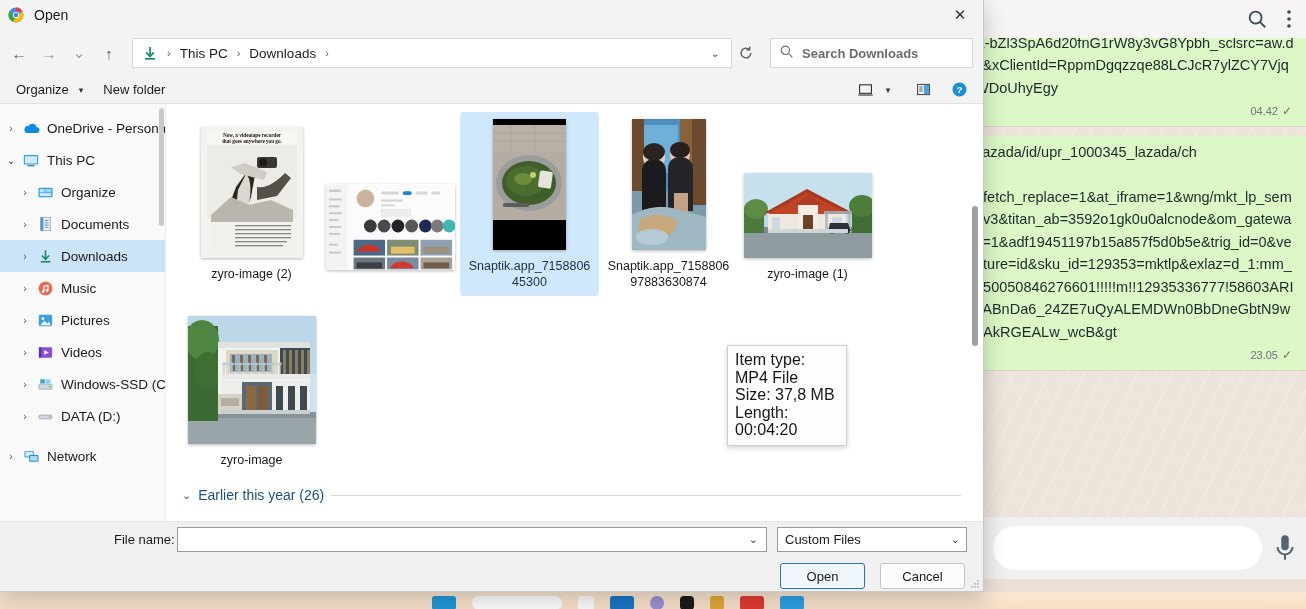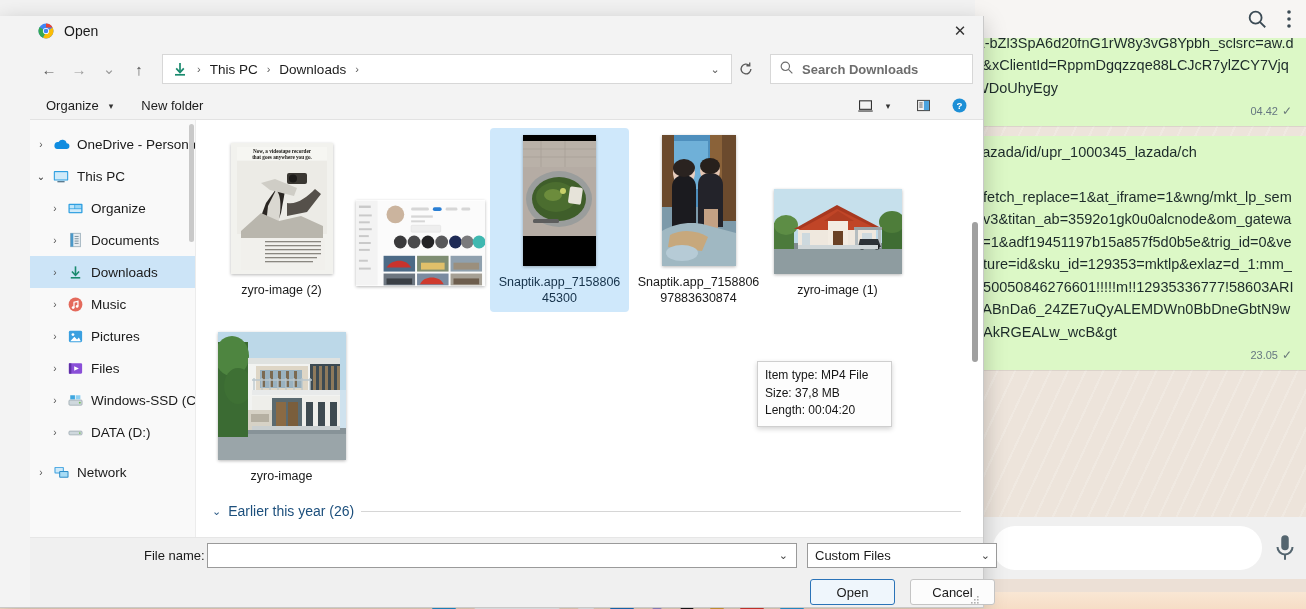--- a/index.html
+++ b/index.html
@@ -81,26 +81,26 @@
   #taskbar {
     position: absolute; left: 0; top: 592px; width: 1306px; height: 17px;
     background: linear-gradient(180deg, #f9e7d4 0%, #f6ddc6 100%);
     display: flex; align-items: flex-start; gap: 16px;
     padding-left: 432px; overflow: hidden;
   }
   .tb-item { width: 24px; height: 14px; margin-top: 4px; border-radius: 3px; }
 
   
   #dialog {
-    position: absolute; left: 0; top: 16px; width: 984px; height: 592px;
+    position: absolute; left: 0; top: 0; width: 984px; height: 592px;
     background: #f3f3f3;
     border: 1px solid #c9c9c9;
     border-left: none; border-top: none;
     box-shadow: 0 6px 22px rgba(0,0,0,.22);
-    display: flex; flex-direction: column; padding-left: 30px;
+    display: flex; flex-direction: column;
   }
   
   #titlebar {
     height: 30px; background: #f3f3f3; display: flex; align-items: center;
     padding-left: 8px; flex: 0 0 auto;
   }
   #chrome-icon { width: 16px; height: 16px; margin-right: 10px; flex:0 0 auto;}
   #dialog-title { font-size: 14px; color: #1a1a1a; }
   #titlebar-spacer { flex: 1; }
   #close-button {
@@ -210,24 +210,24 @@
     position: absolute; right: 2px; top: 2px; width: 11px; bottom: 2px;
     background: #fff;
   }
   #file-scrollthumb {
     position: absolute; right: 3px; top: 100px; width: 6px; height: 140px;
     background: #a0a0a0; border-radius: 3px;
   }
 
   
   #tooltip {
-    position: absolute; left: 561px; top: 241px; width: 135px;
+    position: absolute; left: 561px; top: 241px; width: 120px;
     background: #fdfdfd; border: 1px solid #cfcfcf;
     box-shadow: 0 2px 5px rgba(0,0,0,.18);
-    padding: 5px 7px 6px 7px; font-size: 12px; line-height: 17.5px; color: #161616;
+    padding: 5px 7px 6px 7px; font-size: 16px; line-height: 17.5px; color: #161616;
     z-index: 40;
   }
 
   
   #footer {
     flex: 0 0 auto; height: 70px; background: #f0f0f0; position: relative;
     border-top: 1px solid #e6e6e6;
   }
   #fn-label {
     position: absolute; left: 114px; top: 528px - 518px; top: 10px;
@@ -383,21 +383,21 @@
         </span>
         <span id="search-placeholder">Search Downloads</span>
       </div>
     </div>
 
     <div id="cmdbar">
       <span class="cmd">
         <span>Organize</span>
         <span class="caret">▾</span>
       </span>
-      <span class="cmd" style="margin-left:12px;">New folder</span>
+      <span class="cmd" style="margin-left:4px;">New folder</span>
       <span id="cmd-spacer"></span>
       <span class="cmd-icon-btn">
         <svg viewBox="0 0 20 20" width="17" height="17" fill="none" stroke="#333" stroke-width="1.3">
           <rect x="3" y="4.5" width="14" height="10"></rect>
             <line x1="1.5" y1="16.5" x2="18.5" y2="16.5"></line>
         </svg>
       </span>
       <span class="cmd-icon-btn" style="font-size:9px;color:#333;width:18px;">▾</span>
       <span class="cmd-icon-btn" style="margin-left:12px;">
         <svg viewBox="0 0 20 20" width="17" height="17">
@@ -509,21 +509,21 @@
 
         <div class="nav-row indent">
           <span class="chev">›</span>
           <span class="nav-ico">
             <svg viewBox="0 0 18 18" width="17" height="17">
                 <rect x="2" y="3.5" width="14" height="11" rx="1.2" fill="#8a4fd8"></rect>
                 <rect x="2" y="3.5" width="2.6" height="11" fill="#5f2fa8"></rect>
                 <polygon points="7.6,6.5 12.6,9 7.6,11.5" fill="#fff"></polygon>
               </svg>
           </span>
-          <span class="nav-lbl">Files</span>
+          <span class="nav-lbl">Videos</span>
         </div>
 
         <div class="nav-row indent">
           <span class="chev">›</span>
           <span class="nav-ico">
             <svg viewBox="0 0 18 16" width="17" height="15">
                 <rect x="2" y="7.5" width="14" height="5.5" rx="1" fill="#cfd8dd" stroke="#9aa7ae" stroke-width=".8"></rect>
                 <rect x="3.4" y="2.4" width="5" height="4.4" fill="#3fa7e0"></rect>
                 <rect x="9.2" y="2.4" width="5" height="4.4" fill="#8dd0f2"></rect>
                 <circle cx="13.6" cy="10.3" r="1" fill="#6fbf50"></circle>

